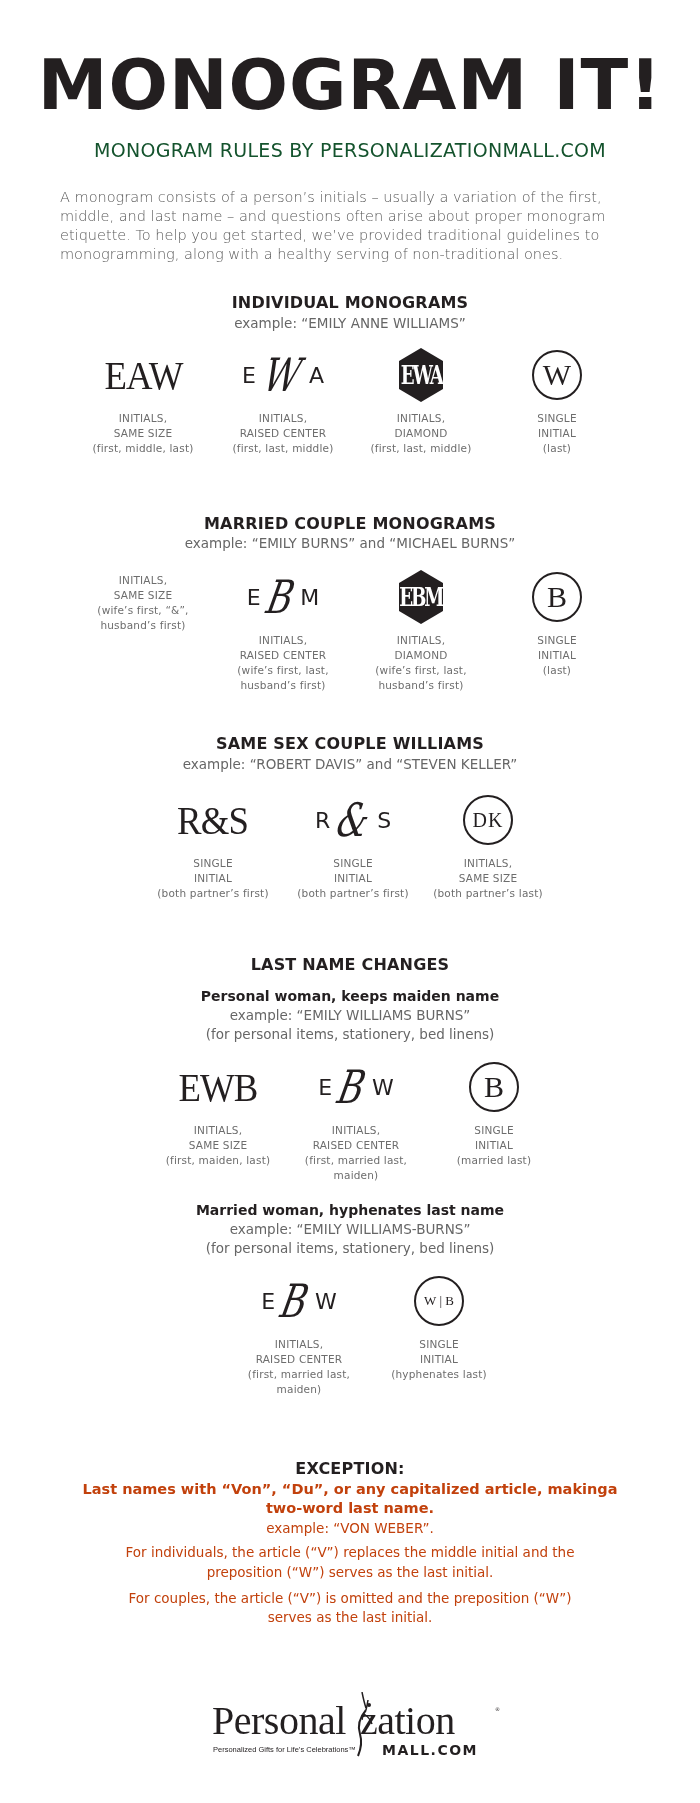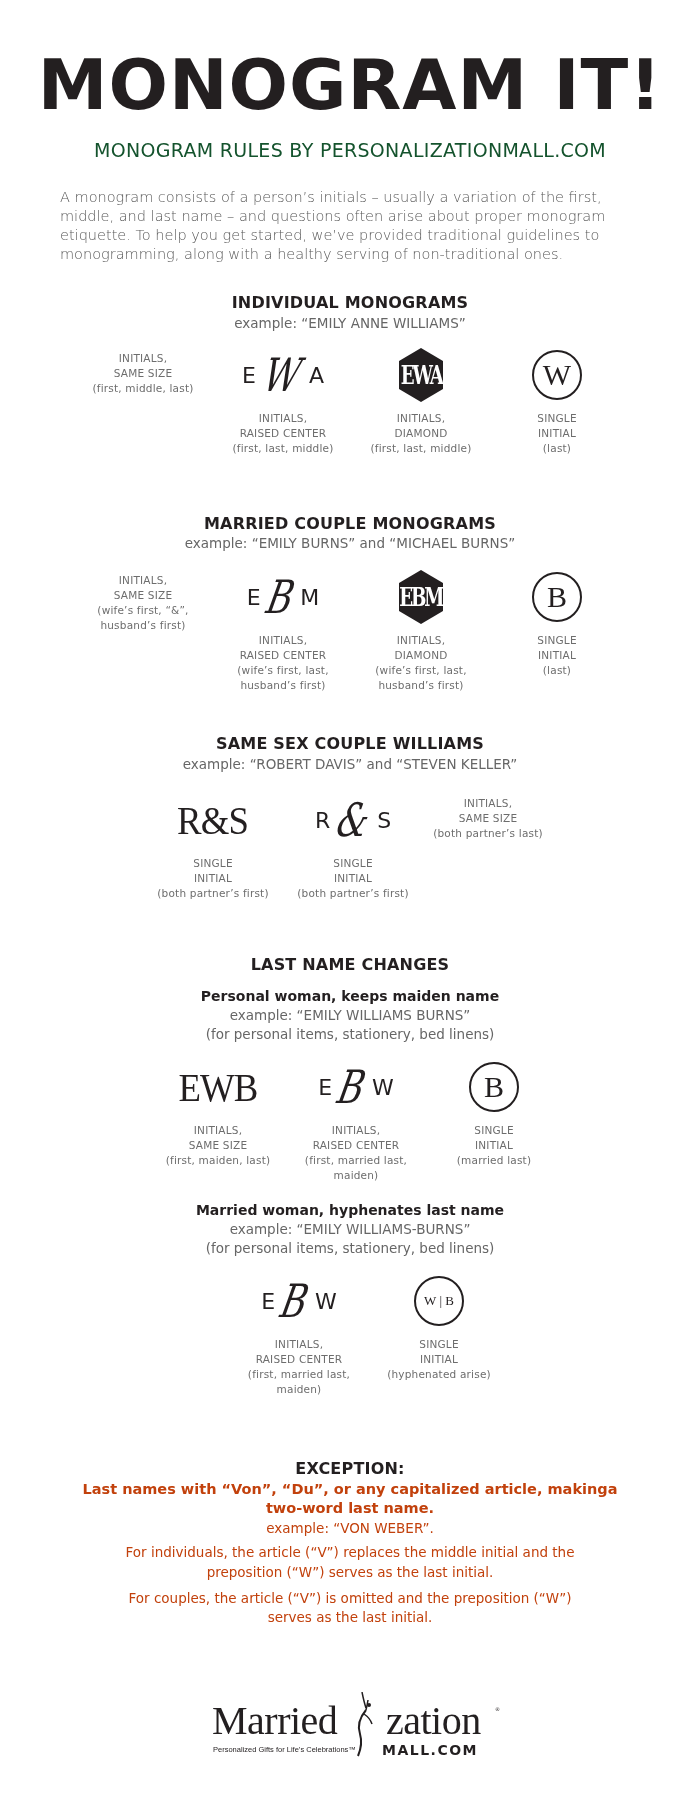--- a/index.html
+++ b/index.html
@@ -47,20 +47,23 @@
 <body>
 
 <div class="abs center title">MONOGRAM IT!</div>
 <div class="abs center subtitle">MONOGRAM RULES BY PERSONALIZATIONMALL.COM</div>
 <div class="abs intro">A monogram consists of a person’s initials – usually a variation of the first, middle, and last name – and questions often arise about proper monogram etiquette. To help you get started, we’ve provided traditional guidelines to monogramming, along with a healthy serving of non-traditional ones.</div>
 
 <div class="abs center sec-head" style="top:293px">INDIVIDUAL MONOGRAMS</div>
 <div class="abs center example" style="top:314px">example: “EMILY ANNE WILLIAMS”</div>
 
 <div class="col" style="left:143px; top:345px">
+  <div class="mono">
+      <span class="serif-mono">EAW</span>
+    </div>
   <div class="label" style="margin-top:6px">INITIALS,</div>
   <div class="label">SAME SIZE</div>
   <div class="label">(first, middle, last)</div>
 </div>
 <div class="col" style="left:283px; top:345px">
   <div class="mono raised">
     <span>E</span>
     <span class="script">W</span>
     <span>A</span>
   </div>
@@ -148,20 +151,23 @@
   <div class="mono raised">
     <span>R</span>
     <span class="script">&amp;</span>
     <span>S</span>
   </div>
   <div class="label" style="margin-top:6px">SINGLE</div>
   <div class="label">INITIAL</div>
   <div class="label">(both partner’s first)</div>
 </div>
 <div class="col" style="left:488px; top:790px">
+  <div class="mono">
+      <div class="circle small">DK</div>
+    </div>
   <div class="label" style="margin-top:6px">INITIALS,</div>
   <div class="label">SAME SIZE</div>
   <div class="label">(both partner’s last)</div>
 </div>
 
 <div class="abs center sec-head" style="top:955px">LAST NAME CHANGES</div>
 <div class="abs center sec-sub" style="top:987px">Personal woman, keeps maiden name</div>
 <div class="abs center example" style="top:1006px">example: “EMILY WILLIAMS BURNS”</div>
 <div class="abs center example" style="top:1025px">(for personal items, stationery, bed linens)</div>
 
@@ -207,40 +213,40 @@
   <div class="label">RAISED CENTER</div>
   <div class="label">(first, married last,</div>
   <div class="label">maiden)</div>
 </div>
 <div class="col" style="left:439px; top:1271px">
   <div class="mono">
       <div class="circle tiny">W | B</div>
     </div>
   <div class="label" style="margin-top:6px">SINGLE</div>
   <div class="label">INITIAL</div>
-  <div class="label">(hyphenated arise)</div>
+  <div class="label">(hyphenates last)</div>
 </div>
 
 <div class="abs center sec-head" style="top:1459px">EXCEPTION:</div>
 <div class="abs center exc-bold" style="top:1480px">Last names with “Von”, “Du”, or any capitalized article, makinga</div>
 <div class="abs center exc-bold" style="top:1499px">two-word last name.</div>
 <div class="abs center exc-body" style="top:1519px">example: “VON WEBER”.</div>
 <div class="abs center exc-body" style="top:1543px">For individuals, the article (“V”) replaces the middle initial and the</div>
 <div class="abs center exc-body" style="top:1563px">preposition (“W”) serves as the last initial.</div>
 <div class="abs center exc-body" style="top:1589px">For couples, the article (“V”) is omitted and the preposition (“W”)</div>
 <div class="abs center exc-body" style="top:1608px">serves as the last initial.</div>
 
 <div class="abs logo">
-  <span class="logo-word" style="left:2px">Married</span>
+  <span class="logo-word" style="left:2px">Personal</span>
   <span class="abs" style="left:144px; top:-8px">
     <svg width="20" height="66" viewBox="0 0 20 66">
       <path d="M8 0 Q10 10 12 16" stroke="#231f20" stroke-width="1.5" fill="none"></path>
       <path d="M14 8 Q13 14 12 18" stroke="#231f20" stroke-width="1.5" fill="none"></path>
       <circle cx="15" cy="13" r="2" fill="#231f20"></circle>
       <path d="M12 18 Q2 30 6 42 Q9 52 4 64" stroke="#231f20" stroke-width="2" fill="none"></path>
       <path d="M10 22 Q16 26 18 32" stroke="#231f20" stroke-width="1.5" fill="none"></path>
     </svg>
   </span>
-  <span class="logo-word" style="left:176px">zation</span>
+  <span class="logo-word" style="left:150px">zation</span>
   <span class="logo-reg">®</span>
   <span class="logo-tag">Personalized Gifts for Life’s Celebrations™</span>
   <span class="logo-mall">MALL.COM</span>
 </div>
 
 </body></html>

